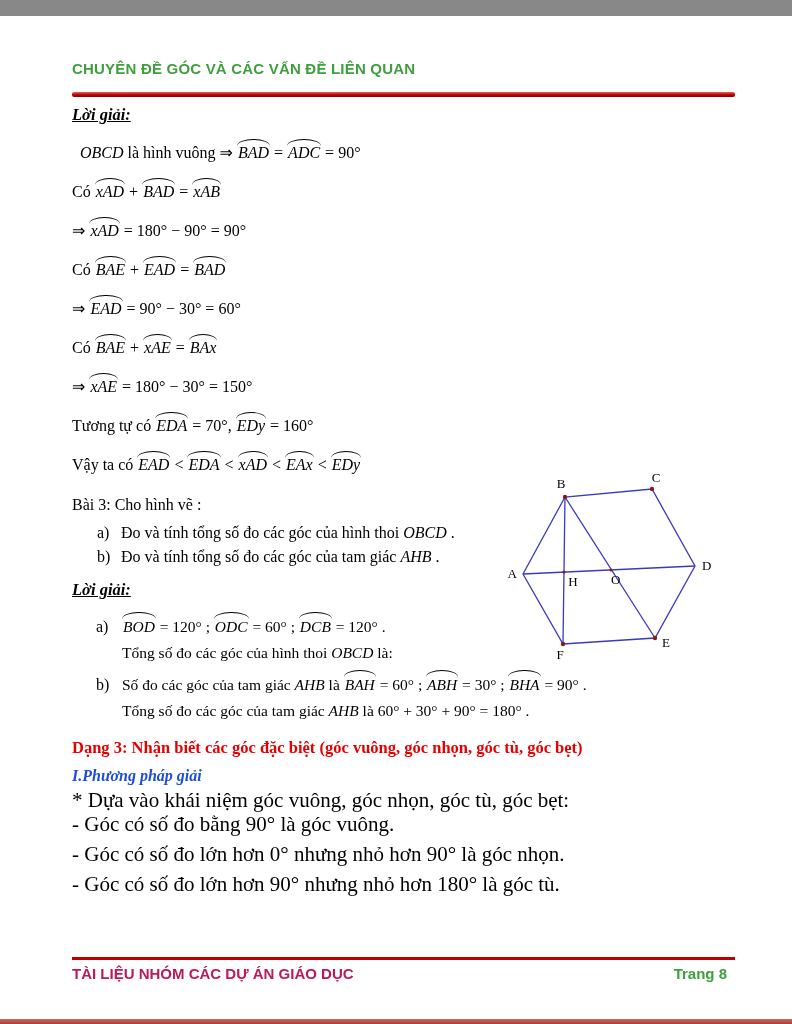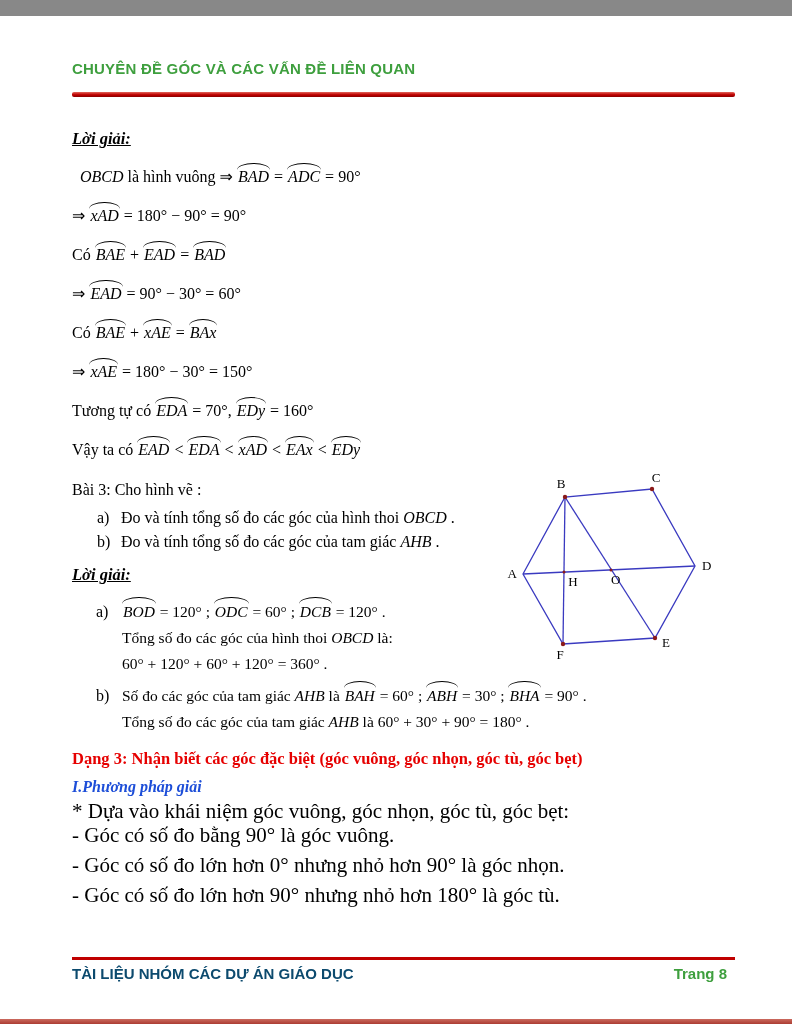--- a/index.html
+++ b/index.html
@@ -12,21 +12,21 @@
     position:absolute;left:72px;top:44px;
     font-family:"Liberation Sans",sans-serif;font-weight:bold;font-size:15px;
     color:#3E9F3E;letter-spacing:.2px;
   }
   .header-rule{
     position:absolute;left:72px;right:57px;top:76px;height:5px;
     background:linear-gradient(to bottom,#e2685c 0%,#c00000 55%,#8a0000 100%);
     border-radius:2px;
   }
   
-  .content{position:absolute;left:72px;top:112px;width:650px;}
+  .content{position:absolute;left:72px;top:88px;width:650px;}
   .sol-heading{
     font-weight:bold;font-style:italic;text-decoration:underline;
     font-size:16.5px;line-height:22px;margin:0 0 16px 0;
   }
   .mline{font-size:16px;line-height:22px;margin:0 0 17px 0;}
   .s1-first{padding-left:8px;}
   .mvar{font-style:italic;}
   .arc{font-style:italic;position:relative;display:inline-block;padding:0 1px;}
   .arc::before{
     content:"";position:absolute;left:0;right:0;top:-3px;height:6px;
@@ -59,21 +59,21 @@
   
   .figure{position:absolute;left:505px;top:452px;width:235px;height:215px;}
   .figure svg{display:block;}
   .figure text{
     font-family:"Liberation Serif",serif;font-size:13px;fill:#000;
   }
   
   .footer-rule{position:absolute;left:72px;right:57px;top:941px;height:3px;background:#C00000;}
   .footer-left{
     position:absolute;left:72px;top:949px;
-    font-family:"Liberation Sans",sans-serif;font-weight:bold;font-size:15px;color:#0c4a6e;
+    font-family:"Liberation Sans",sans-serif;font-weight:bold;font-size:15px;color:#be185d;
   }
   .footer-right{
     position:absolute;right:65px;top:949px;
     font-family:"Liberation Sans",sans-serif;font-weight:bold;font-size:15px;color:#3E9F3E;
   }
   .bottom-bar{
     position:absolute;left:0;right:0;bottom:6px;height:15px;
     background:linear-gradient(to bottom,#cb6a5e 0%,#a02c24 45%,#7c1113 100%);
   }
 </style>
@@ -83,20 +83,21 @@
 <div class="page">
 
   <div class="header-title">CHUYÊN ĐỀ GÓC VÀ CÁC VẤN ĐỀ LIÊN QUAN</div>
   <div class="header-rule"></div>
 
   <div class="content">
 
     <div class="sol-heading">Lời giải:</div>
 
     <div class="mline s1-first"><span class="mvar">OBCD</span> là hình vuông ⇒ <span class="arc">BAD</span> = <span class="arc">ADC</span> = 90°</div>
+    <div class="mline">Có <span class="arc">xAD</span> + <span class="arc">BAD</span> = <span class="arc">xAB</span></div>
     <div class="mline">⇒ <span class="arc">xAD</span> = 180° − 90° = 90°</div>
     <div class="mline">Có <span class="arc">BAE</span> + <span class="arc">EAD</span> = <span class="arc">BAD</span></div>
     <div class="mline">⇒ <span class="arc">EAD</span> = 90° − 30° = 60°</div>
     <div class="mline">Có <span class="arc">BAE</span> + <span class="arc">xAE</span> = <span class="arc">BAx</span></div>
     <div class="mline">⇒ <span class="arc">xAE</span> = 180° − 30° = 150°</div>
     <div class="mline">Tương tự có <span class="arc">EDA</span> = 70°, <span class="arc">EDy</span> = 160°</div>
     <div class="mline">Vậy ta có <span class="arc">EAD</span> &lt; <span class="arc">EDA</span> &lt; <span class="arc">xAD</span> &lt; <span class="arc">EAx</span> &lt; <span class="arc">EDy</span></div>
 
     <div class="prob-line"><span class="prob-label">Bài 3:</span><span> Cho hình vẽ :</span></div>
 
@@ -111,21 +112,20 @@
       </div>
     </div>
 
     <div class="sol-heading2">Lời giải:</div>
 
     <div class="s3-item s3-gap-a">
       <span class="marker">a)</span>
       <div class="s3-lines">
         <div class="s3-line"><span class="arc">BOD</span> = 120° ; <span class="arc">ODC</span> = 60° ; <span class="arc">DCB</span> = 120° .</div>
         <div class="s3-line">Tổng số đo các góc của hình thoi <span class="mvar">OBCD</span> là:</div>
-        <div class="s3-line">60° + 120° + 60° + 120° = 360° .</div>
       </div>
     </div>
 
     <div class="s3-item s3-gap-b">
       <span class="marker">b)</span>
       <div class="s3-lines">
         <div class="s3-line">Số đo các góc của tam giác <span class="mvar">AHB</span> là <span class="arc">BAH</span> = 60° ; <span class="arc">ABH</span> = 30° ; <span class="arc">BHA</span> = 90° .</div>
         <div class="s3-line">Tổng số đo các góc của tam giác <span class="mvar">AHB</span> là 60° + 30° + 90° = 180° .</div>
       </div>
     </div>

